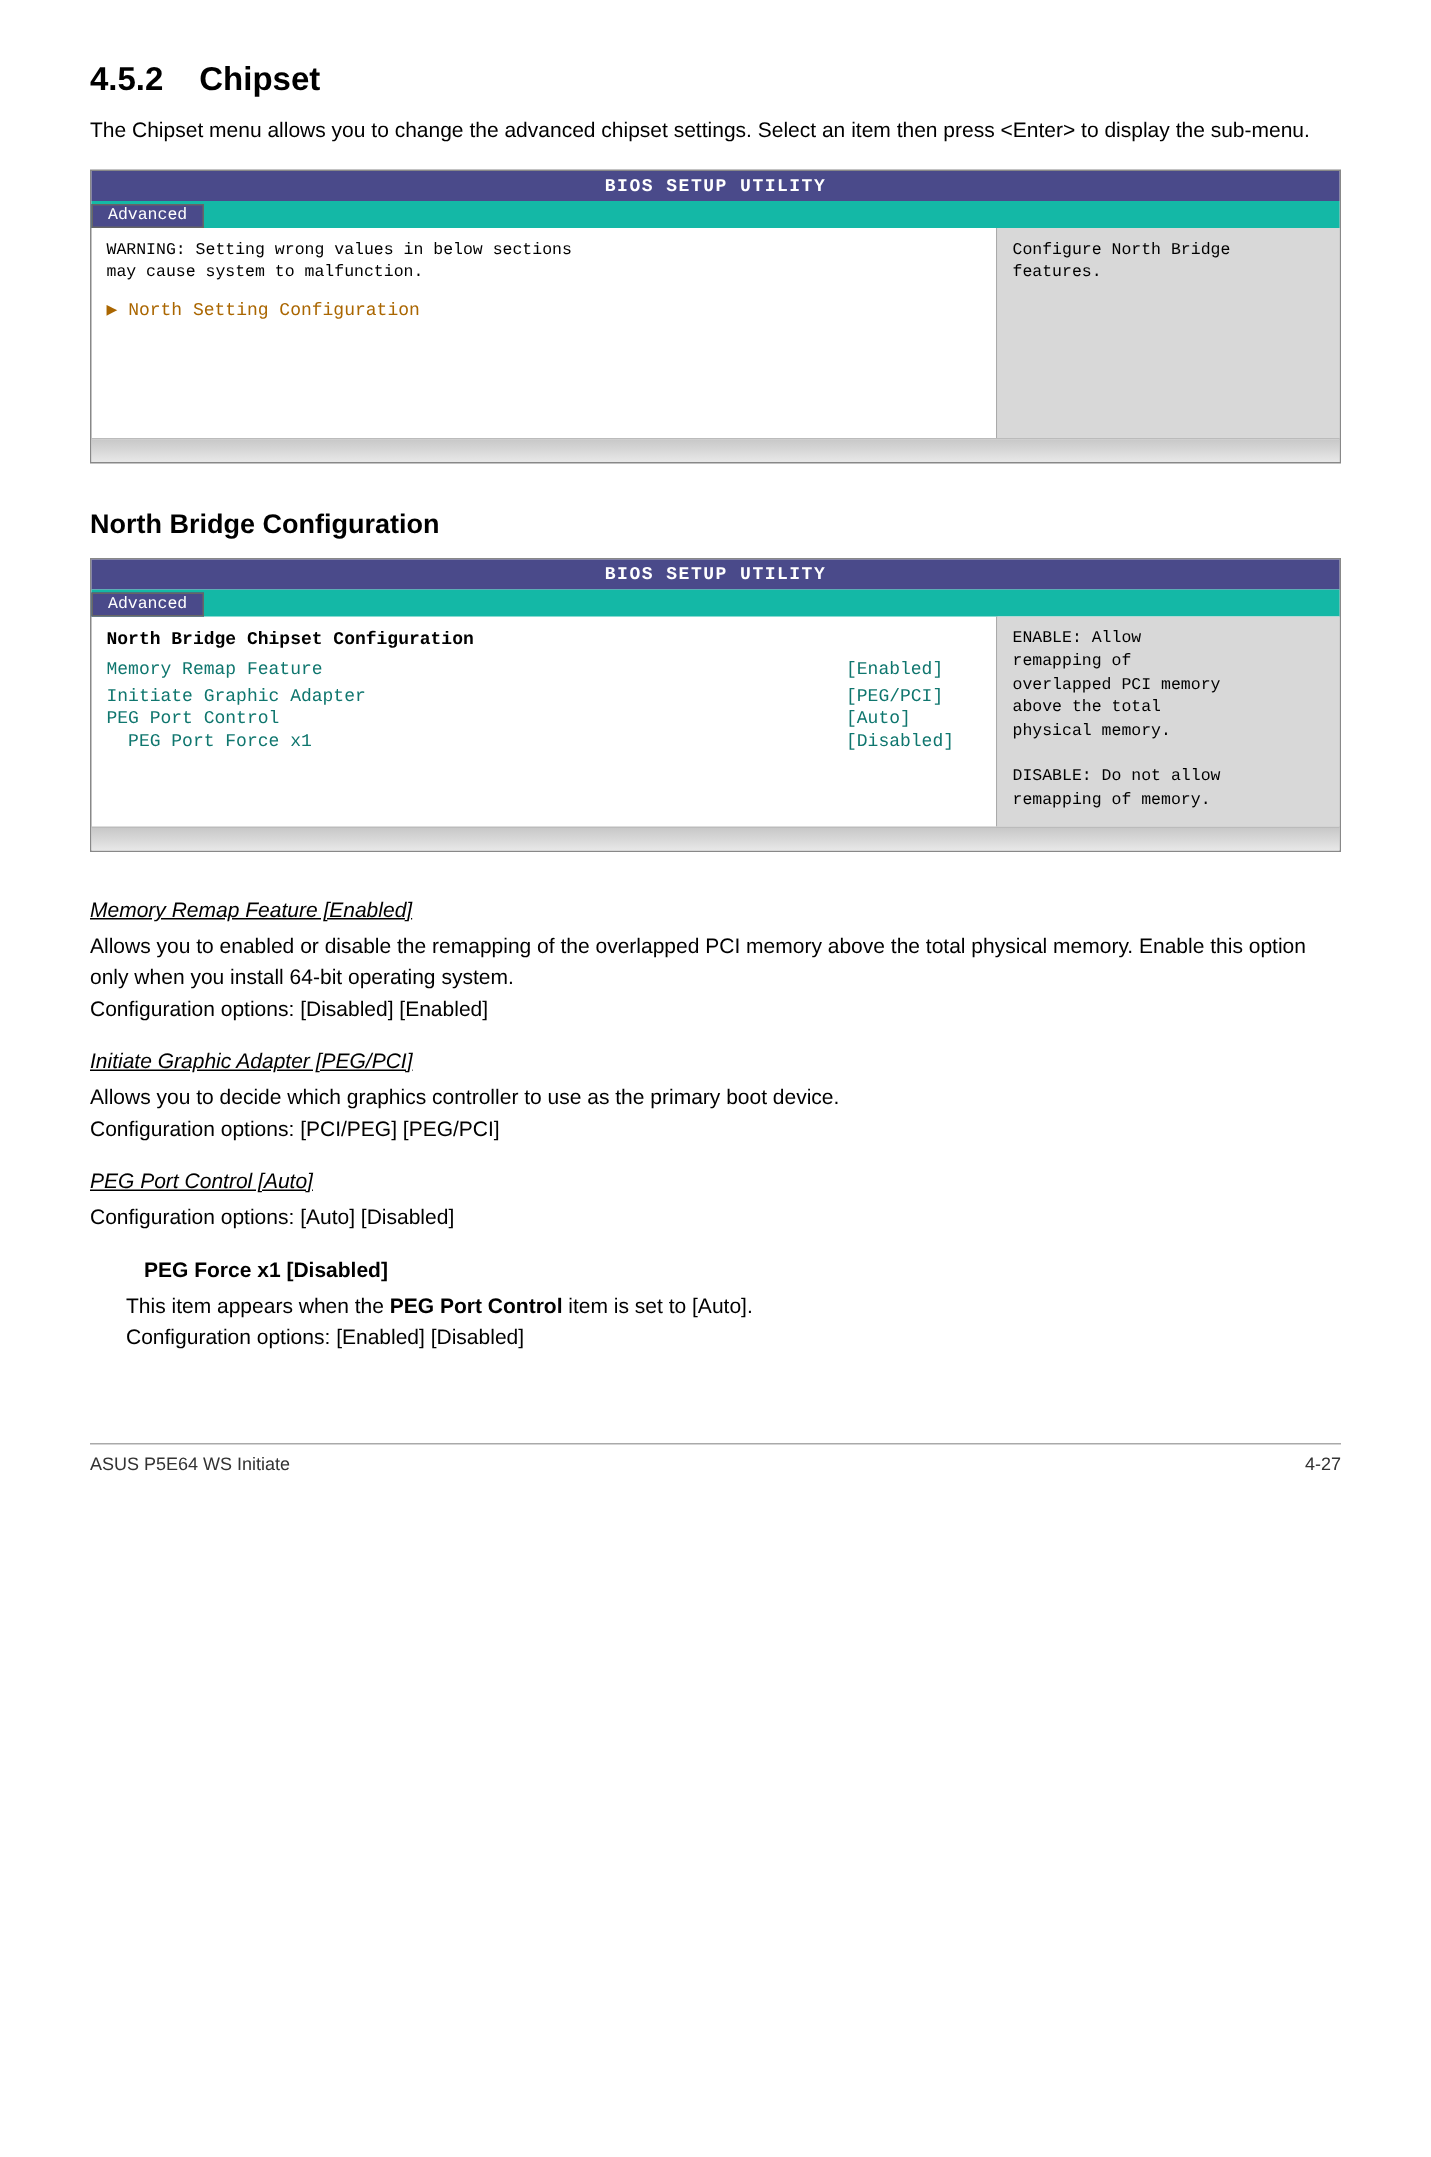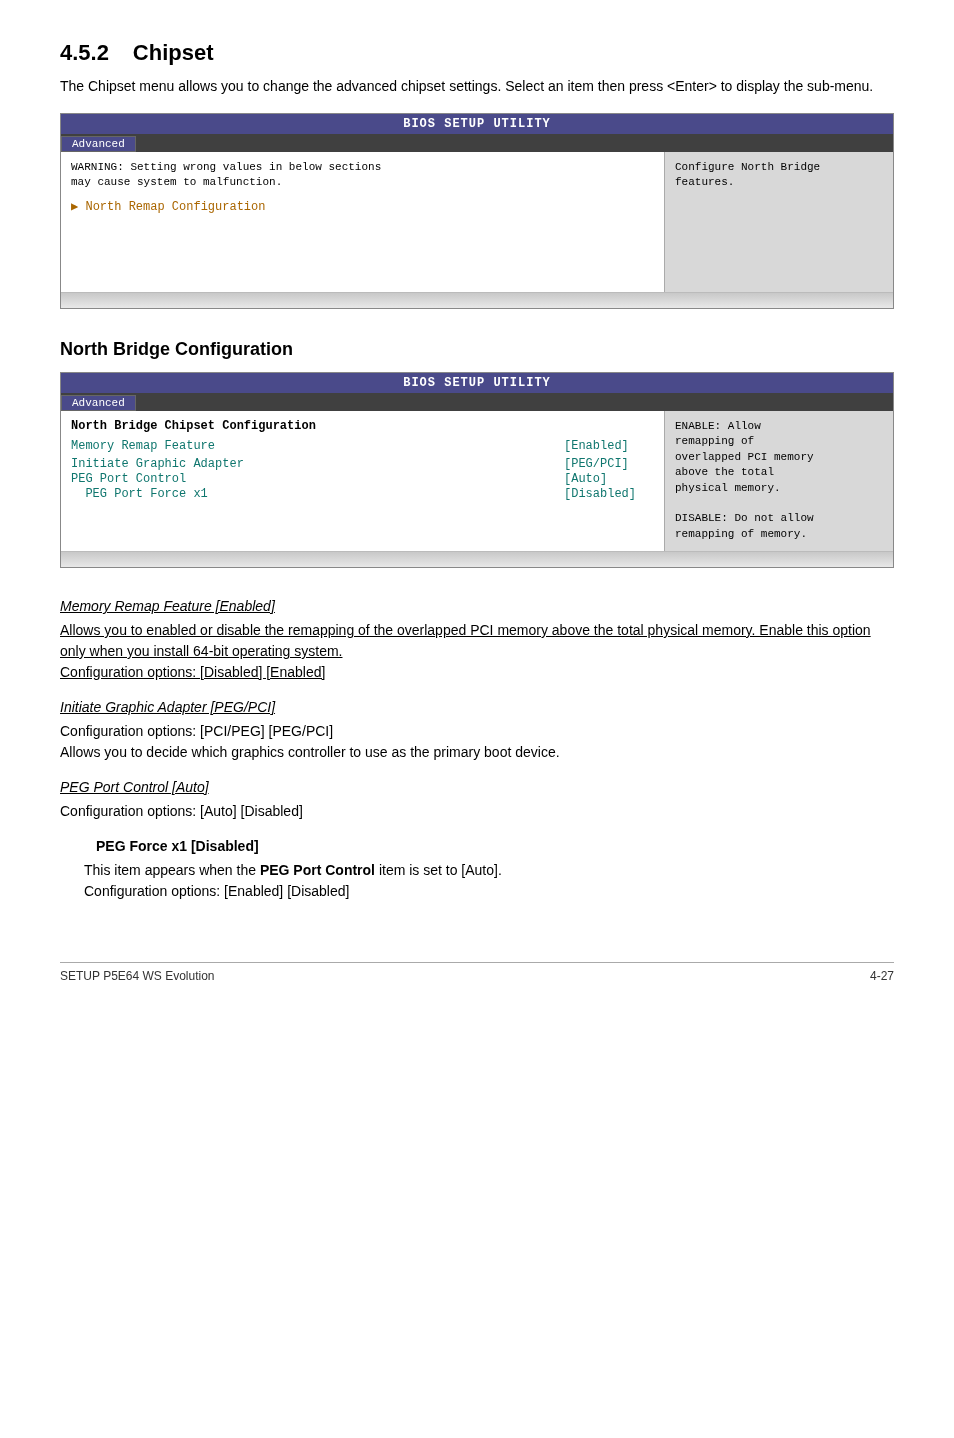--- a/index.html
+++ b/index.html
@@ -37,21 +37,21 @@
       background: #4a4a8a;
       color: #fff;
       text-align: center;
       padding: 3px 0;
       font-size: 12px;
       letter-spacing: 1px;
       font-weight: bold;
     }
 
     .bios-tab-row {
-      background: #404040;
+      background: #14b8a6;
       padding: 2px 0 0 0;
       display: flex;
       gap: 0;
     }
 
     .bios-tab {
       background: #4a4a8a;
       color: #fff;
       padding: 1px 10px;
       font-size: 11px;
@@ -195,21 +195,21 @@
   <div class="bios-tab-row">
     <div class="bios-tab">Advanced</div>
   </div>
   <div class="bios-content">
     <div class="bios-left">
       <div class="bios-warning">
         <span>WARNING: Setting wrong values in below sections</span><br>
         <span>         may cause system to malfunction.</span>
       </div>
       <div class="bios-item">
-        <span>▶ North Remap Configuration</span>
+        <span>▶ North Setting Configuration</span>
       </div>
     </div>
     <div class="bios-right">
       <div class="bios-right-text">Configure North Bridge<br>features.</div>
     </div>
   </div>
   <div class="bios-wave-area" style="background: linear-gradient(to bottom, #c8c8c8, #e8e8e8); height:16px; border-top:1px solid #bbb;"></div>
 </div>
 
 <div class="subsection-title">North Bridge Configuration</div>
@@ -249,39 +249,39 @@
         physical memory.<br>
         <br>
         DISABLE: Do not allow<br>
         remapping of memory.
       </div>
     </div>
   </div>
   <div class="bios-wave-area" style="background: linear-gradient(to bottom, #c8c8c8, #e8e8e8); height:16px; border-top:1px solid #bbb;"></div>
 </div>
 
-<div class="desc-block" style="margin-top:16px;text-decoration:underline;">
+<div class="desc-block" style="margin-top:16px;">
   <div class="desc-heading">Memory Remap Feature [Enabled]</div>
   <p class="desc-text">Allows you to enabled or disable the remapping of the overlapped PCI memory above the total physical memory. Enable this option only when you install 64-bit operating system.</p>
   <p class="desc-text">Configuration options: [Disabled] [Enabled]</p>
 </div>
 
 <div class="desc-block">
   <div class="desc-heading">Initiate Graphic Adapter [PEG/PCI]</div>
+  <p class="desc-text">Allows you to decide which graphics controller to use as the primary boot device.</p>
   <p class="desc-text">Configuration options: [PCI/PEG] [PEG/PCI]</p>
-  <p class="desc-text">Allows you to decide which graphics controller to use as the primary boot device.</p>
 </div>
 
 <div class="desc-block">
   <div class="desc-heading">PEG Port Control [Auto]</div>
   <p class="desc-text">Configuration options: [Auto] [Disabled]</p>
 </div>
 
 <div class="desc-block" style="margin-left:24px;">
   <div class="desc-heading-bold-indented" style="font-weight:bold; font-style:normal; text-decoration:none; margin-left:0;padding-left:12px;">PEG Force x1 [Disabled]</div>
   <p class="desc-text-indented" style="margin-left:0;">This item appears when the <strong>PEG Port Control</strong> item is set to [Auto].</p>
   <p class="desc-text-indented" style="margin-left:0;">Configuration options: [Enabled] [Disabled]</p>
 </div>
 
 <div class="footer-bar">
-  <span>SETUP P5E64 WS Evolution</span>
+  <span>ASUS P5E64 WS Initiate</span>
   <span>4-27</span>
 </div>
 
 </body></html>

